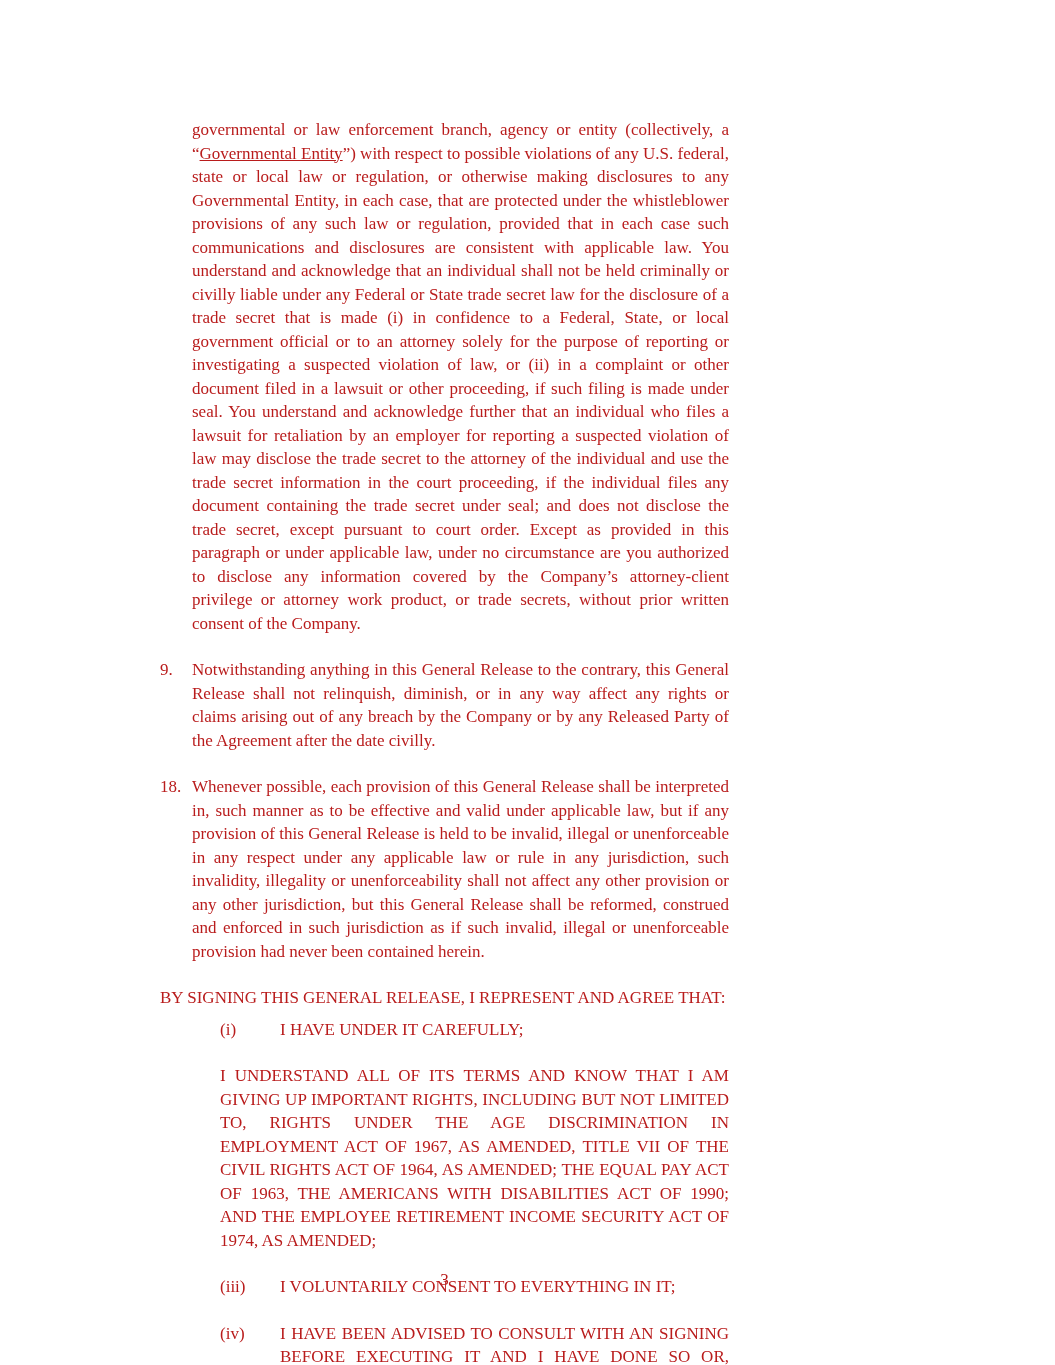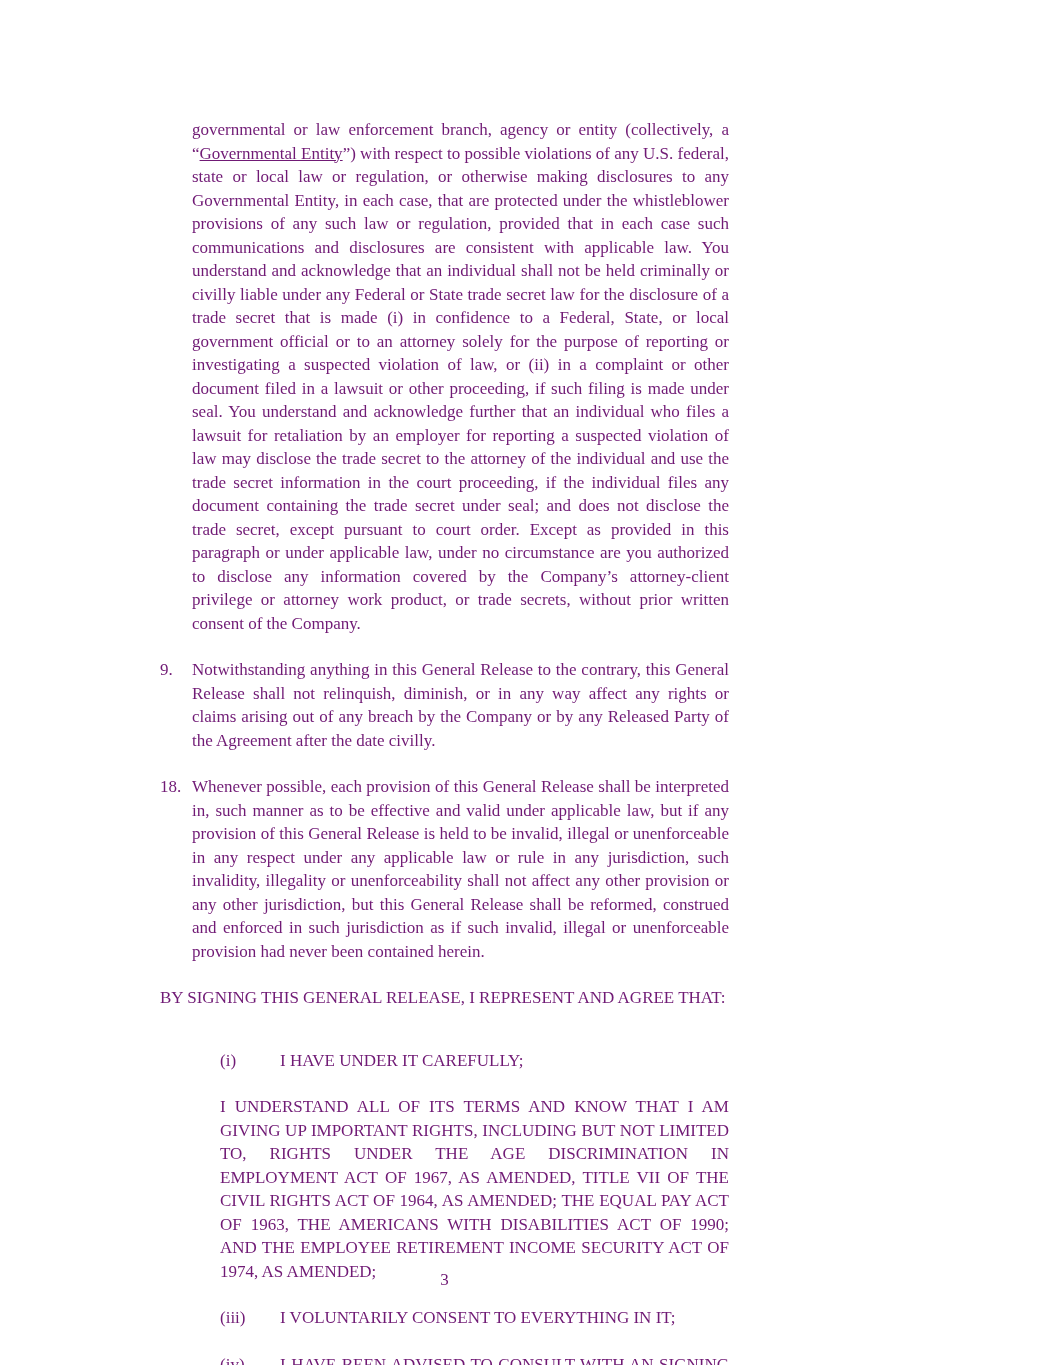--- a/index.html
+++ b/index.html
@@ -4,33 +4,33 @@
 <style>
   * { margin: 0; padding: 0; box-sizing: border-box; }
   html, body { background: #ffffff; }
   .page {
     width: 889px;
     height: 1365px;
     background: #ffffff;
     font-family: "Liberation Serif", serif;
     font-size: 17px;
     line-height: 23.5px;
-    color: #701a75;
+    color: #b91c1c;
     position: relative;
     overflow: hidden;
   }
   .content { padding: 118px 160px 0 160px; }
   .justify { text-align: justify; }
   .para { margin-bottom: 23px; }
   .continuation { margin-left: 32px; }
   .underline { text-decoration: underline; }
   .numbered-item { display: flex; margin-bottom: 23px; }
   .numbered-item .num { flex: 0 0 32px; width: 32px; }
   .numbered-item .item-text { flex: 1; text-align: justify; }
-  .signing { margin-bottom: 39px; font-family: Liberation Serif, serif; }
+  .signing { margin-bottom: 8px; font-family: Liberation Serif, serif; }
   .roman-item { display: flex; margin-bottom: 23px; }
   .roman-item .spacer { flex: 0 0 60px; width: 60px; }
   .roman-item .rnum { flex: 0 0 60px; width: 60px; }
   .roman-item .item-text { flex: 1; text-align: justify; }
   .page-number {
     position: absolute;
     bottom: 74px;
     left: 0;
     width: 100%;
     text-align: center;

